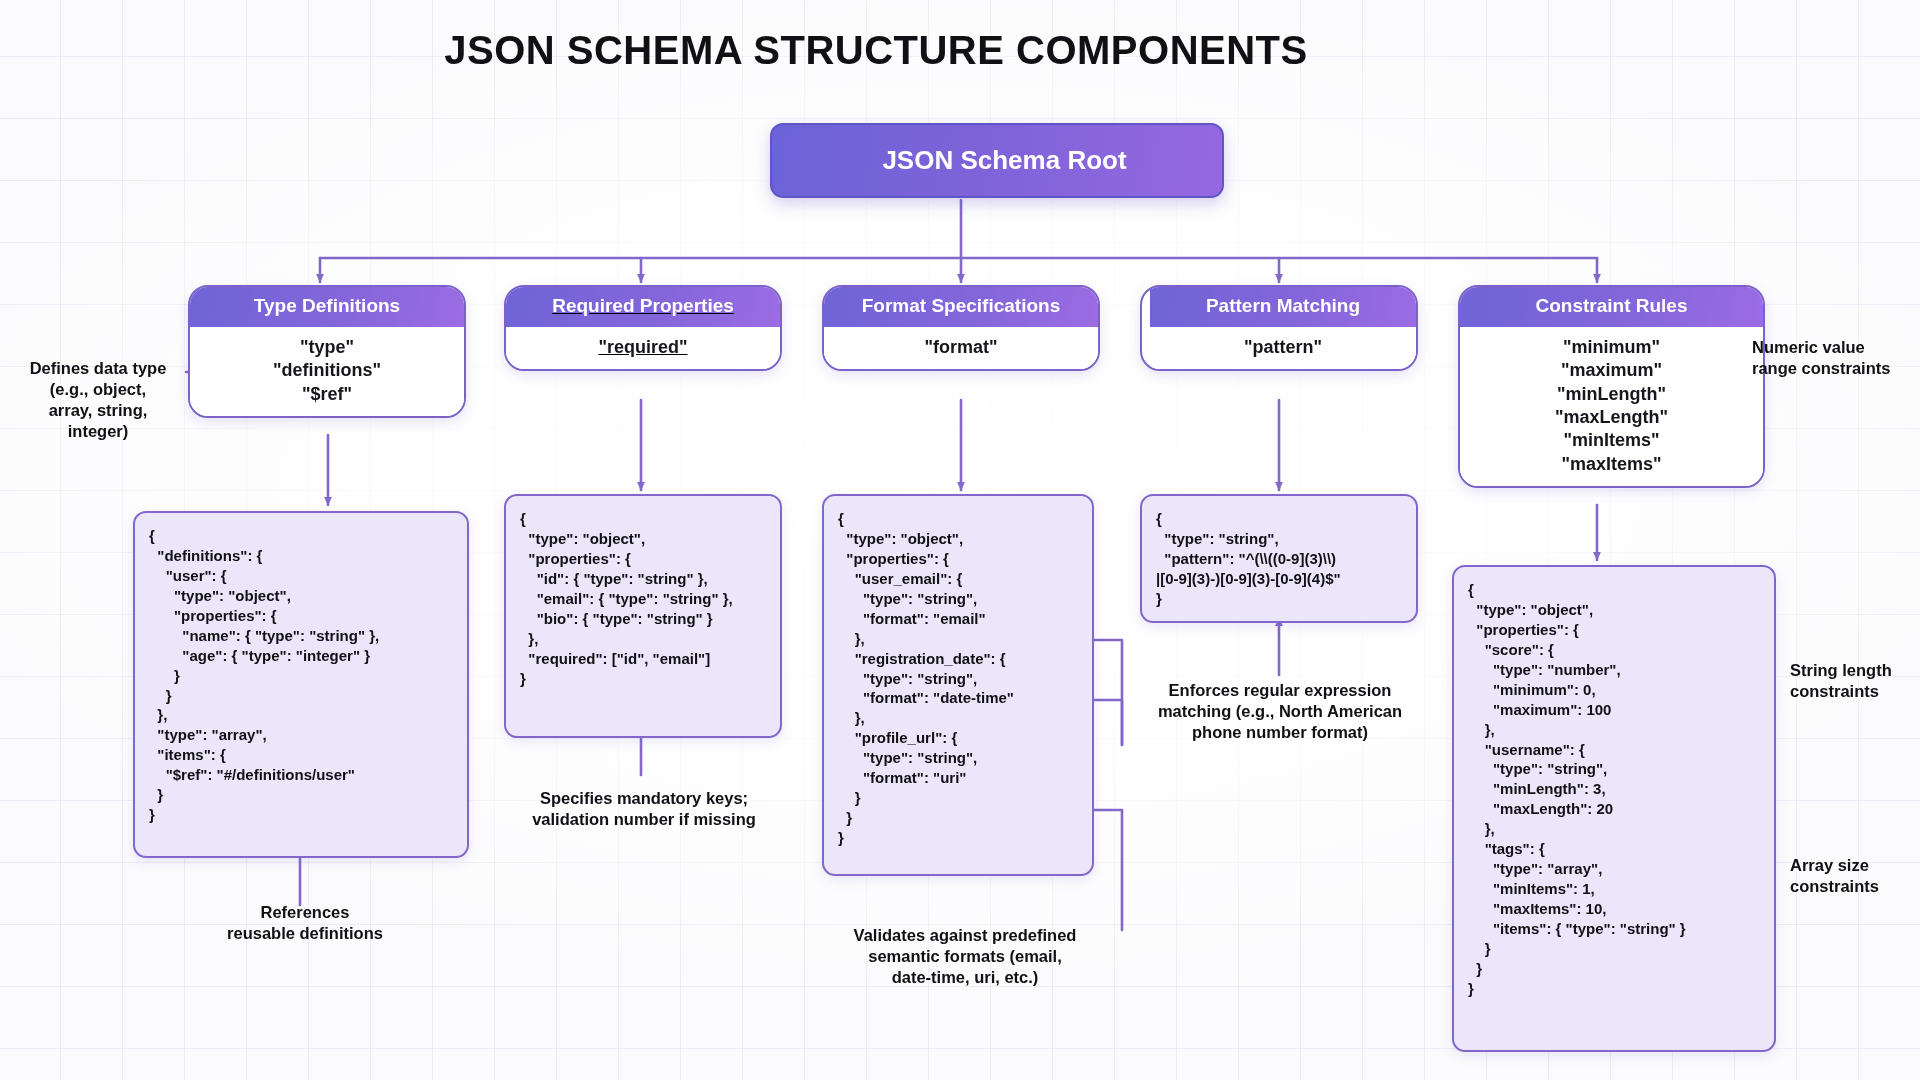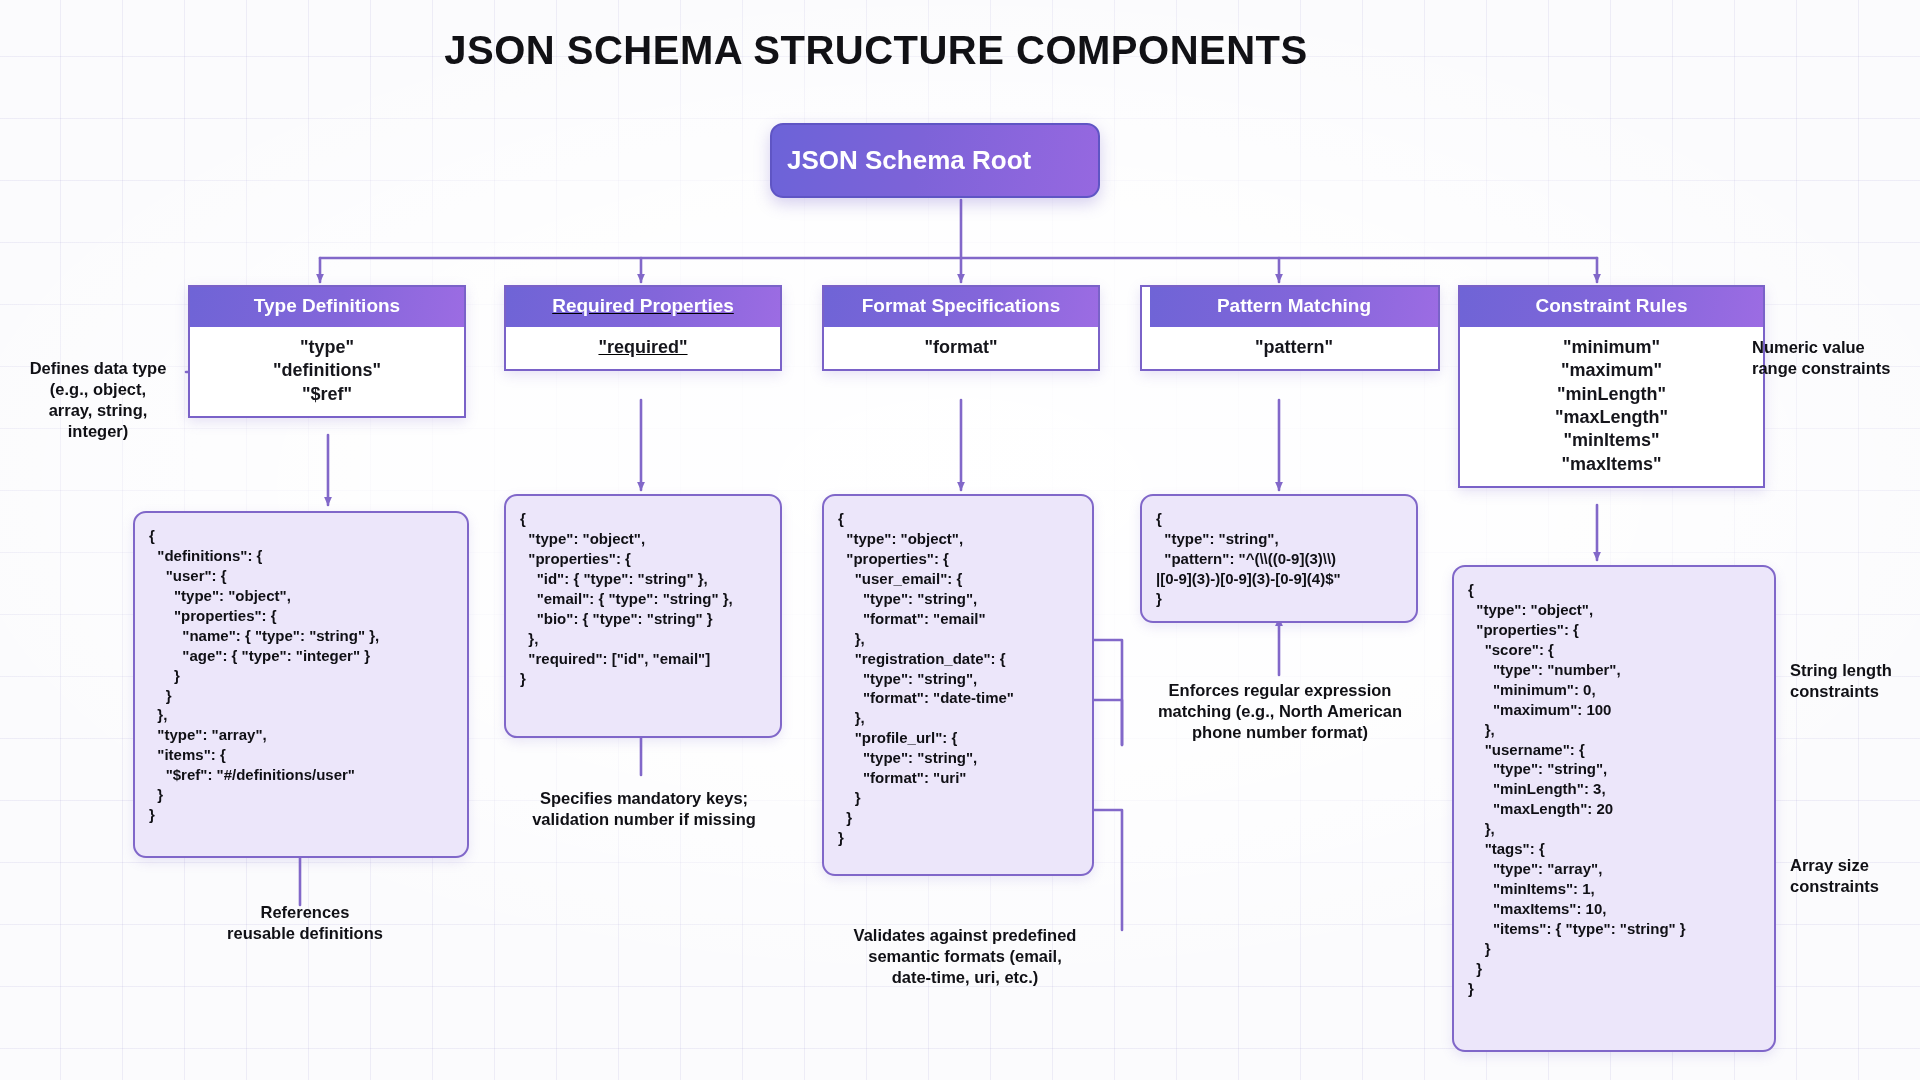--- a/index.html
+++ b/index.html
@@ -37,35 +37,35 @@
     font-size: 40px;
     font-weight: bold;
     letter-spacing: 0.5px;
     color: #111115;
     z-index: 4;
   }
 
   .root-node {
     position: absolute;
     left: 770px; top: 123px;
-    width: 330px; height: 75px;
+    width: 454px; height: 75px;
     border-radius: 13px;
     background: linear-gradient(100deg, #6c63d8 0%, #7d63d8 45%, #9668e0 100%);
     border: 2px solid #5f55c4;
     box-shadow: 0 6px 16px rgba(110,90,200,0.28);
-    display: flex; align-items: center; justify-content: flex-start;
+    display: flex; align-items: center; justify-content: center;
     color: #ffffff;
     font-size: 26px;
     font-weight: bold;
     padding-left: 15px;
   }
 
   .col-card {
     position: absolute;
-    border-radius: 0;
+    border-radius: 20px;
     border: 2px solid #7a62c8;
     background: #ffffff;
     overflow: hidden;
     box-shadow: 0 4px 12px rgba(120,100,200,0.18);
   }
   .col-head {
     background: linear-gradient(100deg, #6f64d6 0%, #8366da 55%, #9c6ce3 100%);
     color: #ffffff;
     font-size: 19px;
     font-weight: bold;
@@ -186,21 +186,21 @@
       </div>
     </div>
 
     <div class="col-card" style="left:822px; top:285px; width:278px;">
       <div class="col-head">Format Specifications</div>
       <div class="col-body">
         <span class="kw">"format"</span>
       </div>
     </div>
 
-    <div class="col-card" style="left:1140px; top:285px; width:300px;padding-left:8px;">
+    <div class="col-card" style="left:1140px; top:285px; width:278px;padding-left:8px;">
       <div class="col-head">Pattern Matching</div>
       <div class="col-body">
         <span class="kw">"pattern"</span>
       </div>
     </div>
 
     <div class="col-card" style="left:1458px; top:285px; width:307px;">
       <div class="col-head">Constraint Rules</div>
       <div class="col-body">
         <span class="kw">"minimum"</span>

